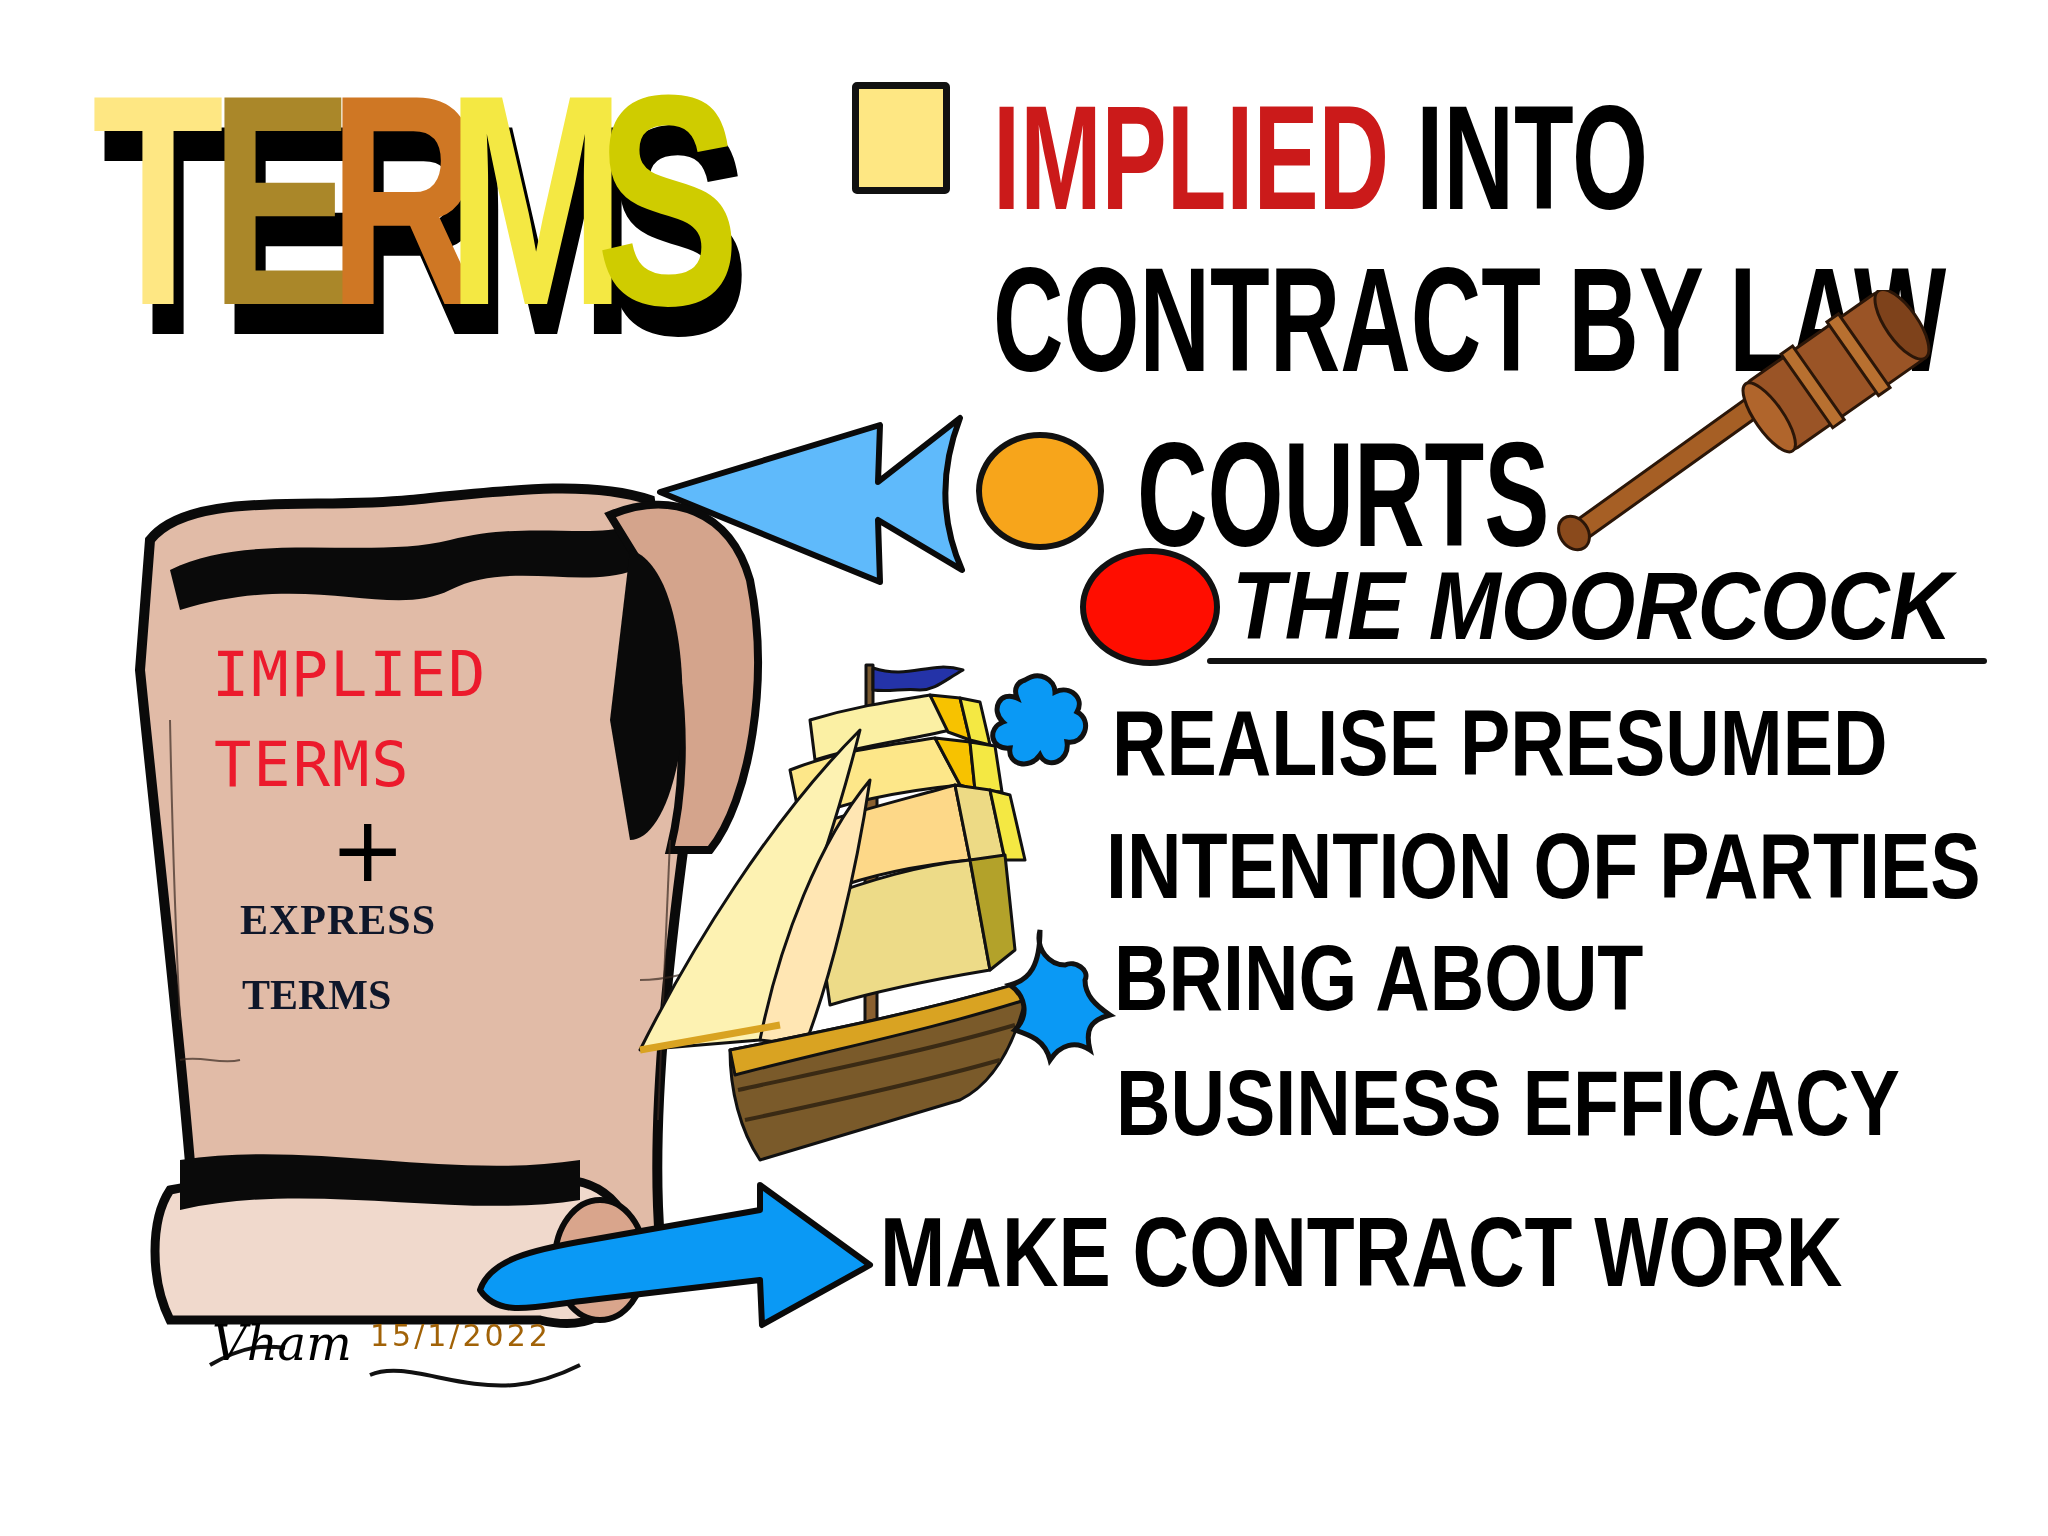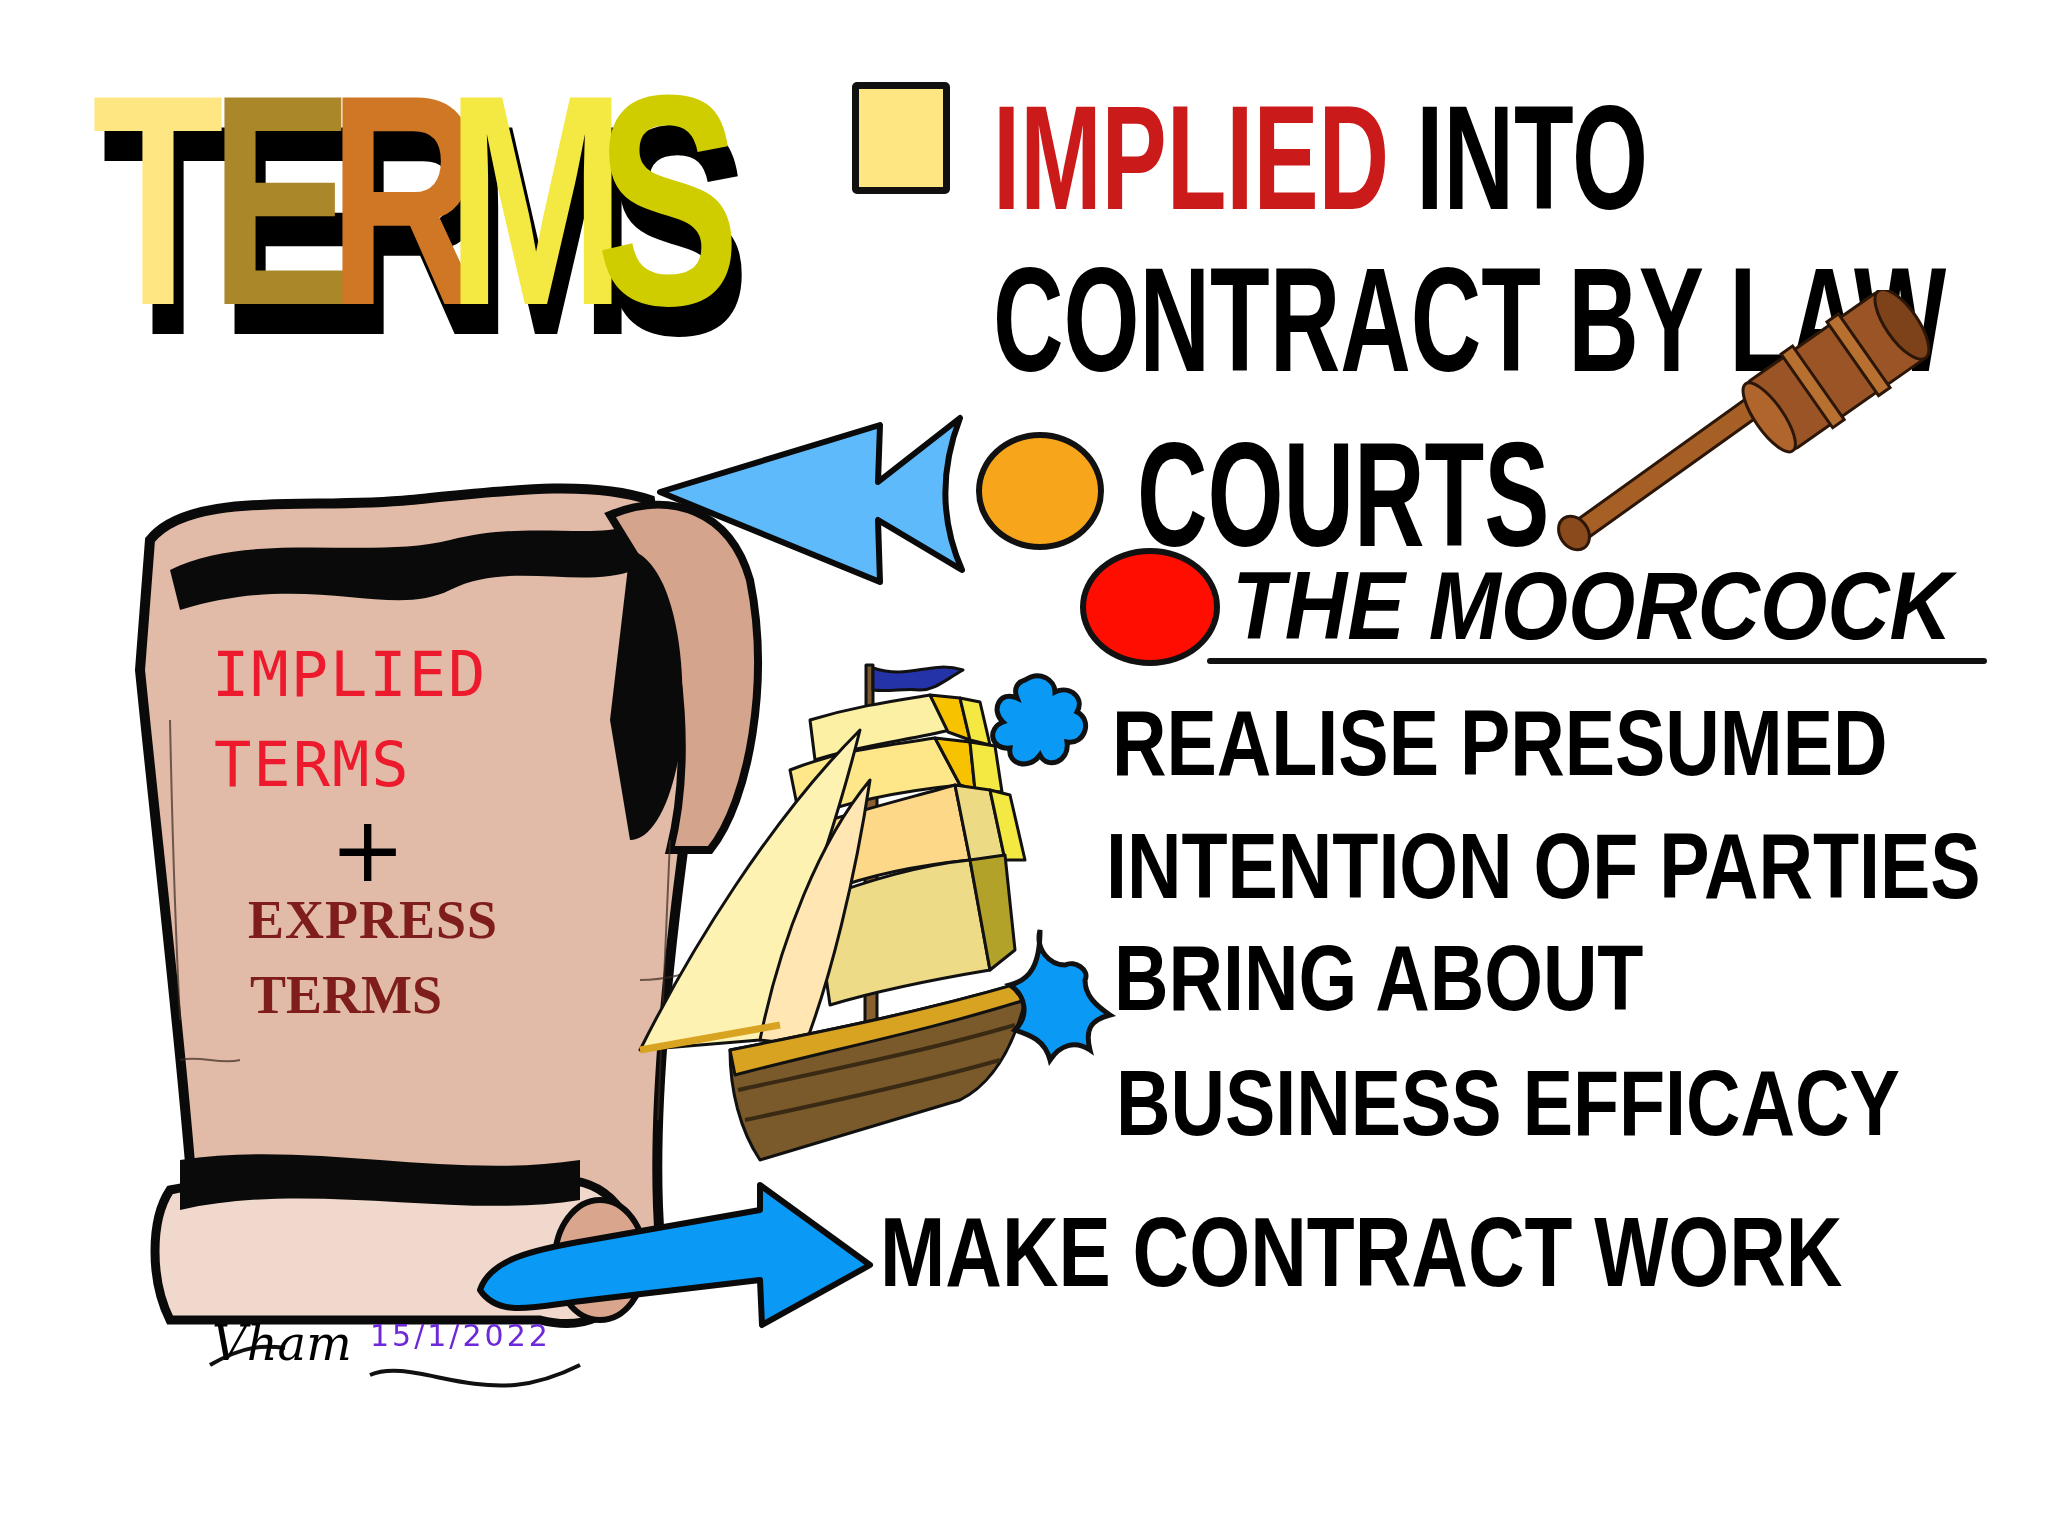--- a/index.html
+++ b/index.html
@@ -41,29 +41,29 @@
   .make { left:880px; top:1200px; font-size:98px; line-height:104px; font-weight:bold;
           transform:scaleX(0.8); transform-origin:left top; white-space:nowrap; color:#000; }
 
   
   .scroll-red { font-family:"DejaVu Sans Mono", monospace; color:#EC1A2C; font-size:62px;
                 line-height:70px; letter-spacing:2px; }
   .sr1 { left:212px; top:640px; }
   .sr2 { left:214px; top:730px; }
   .plus { left:330px; top:805px; font-size:90px; line-height:90px; color:#000;
           font-family:"DejaVu Sans", sans-serif; }
-  .express { font-family:"Liberation Serif", serif; font-weight:bold; font-size:54px;
-             line-height:60px; color:#7f1d1d;margin-left:8px; }
+  .express { font-family:"Liberation Serif", serif; font-weight:bold; font-size:42px;
+             line-height:60px; color:#0f172a; }
   .ex1 { left:240px; top:890px; letter-spacing:1px; }
   .ex2 { left:242px; top:965px; }
 
   .signature { left:212px; top:1315px; font-family:"DejaVu Serif", serif; font-style:italic;
                font-size:48px; color:#000; }
   .sig-date { left:370px; top:1318px; font-family:"DejaVu Sans", sans-serif; font-size:30px;
-              color:#6d28d9; letter-spacing:3px; }
+              color:#a16207; letter-spacing:3px; }
 </style>
 </head>
 <body>
 
 <div class="abs title">
   <div class="ch">
     <span class="shadow">T</span>
     <span class="fg" style="color:#FEE783">T</span>
   </div>
   <div class="ch">

